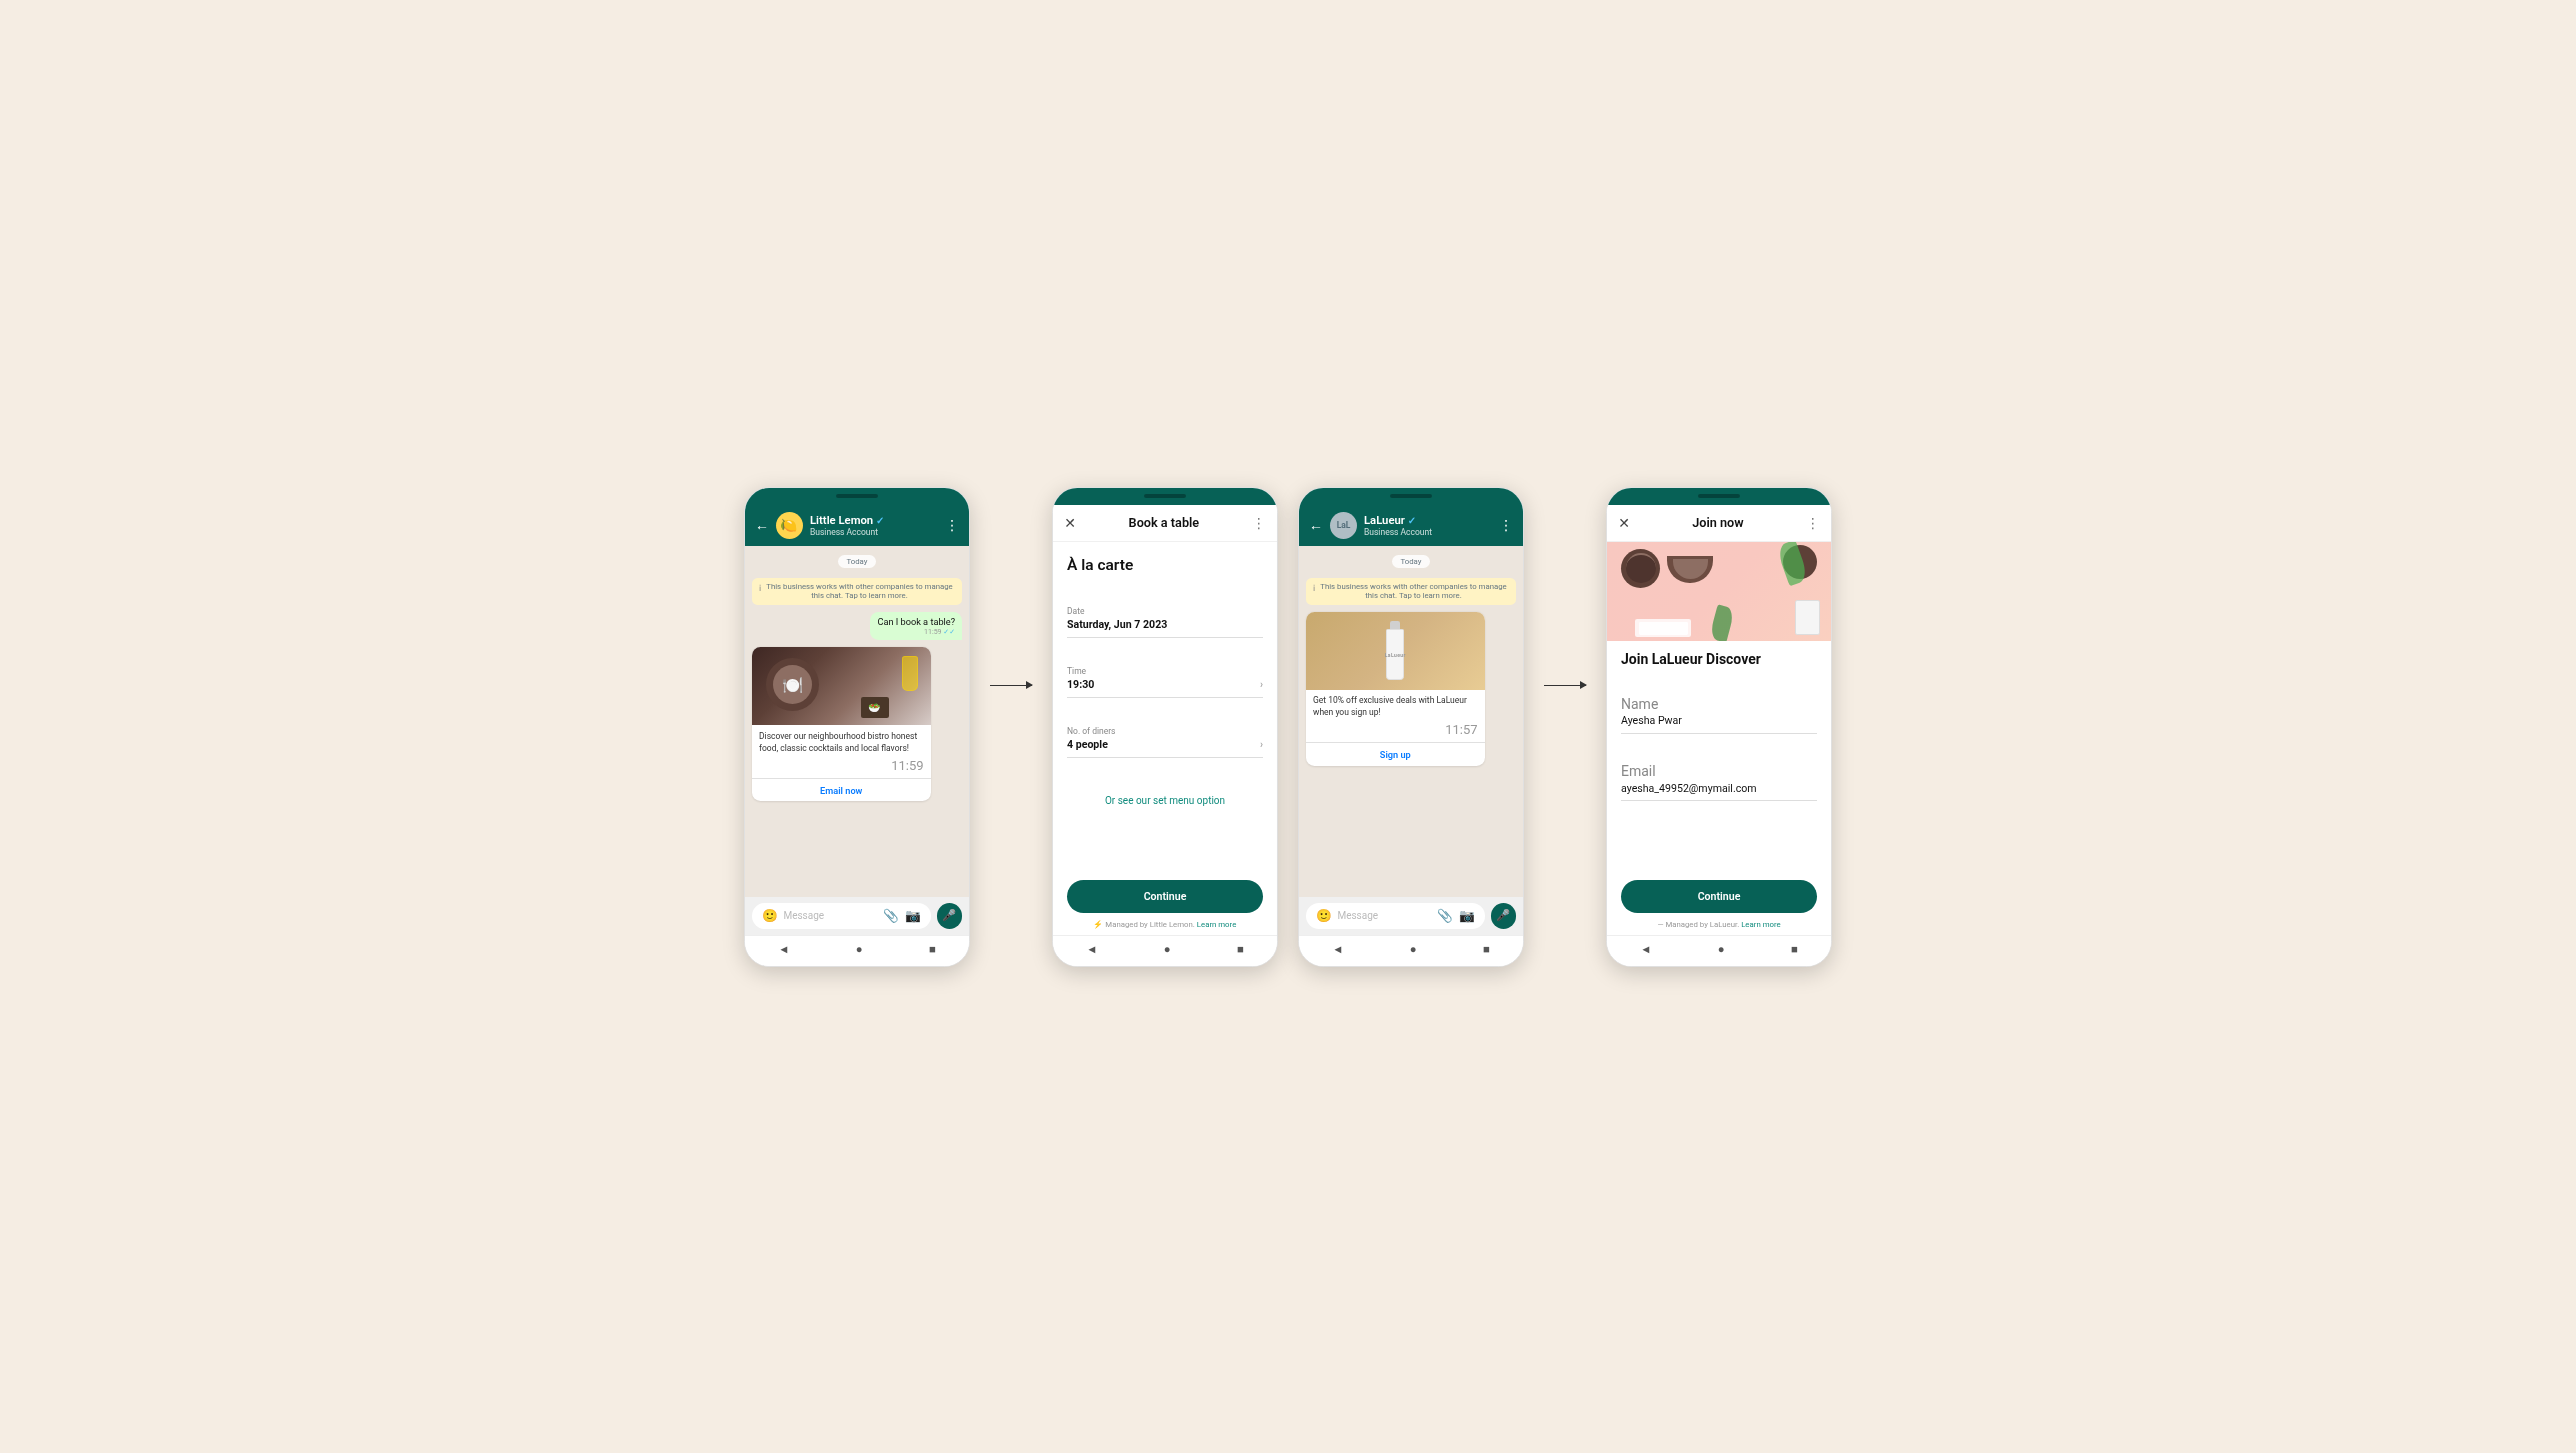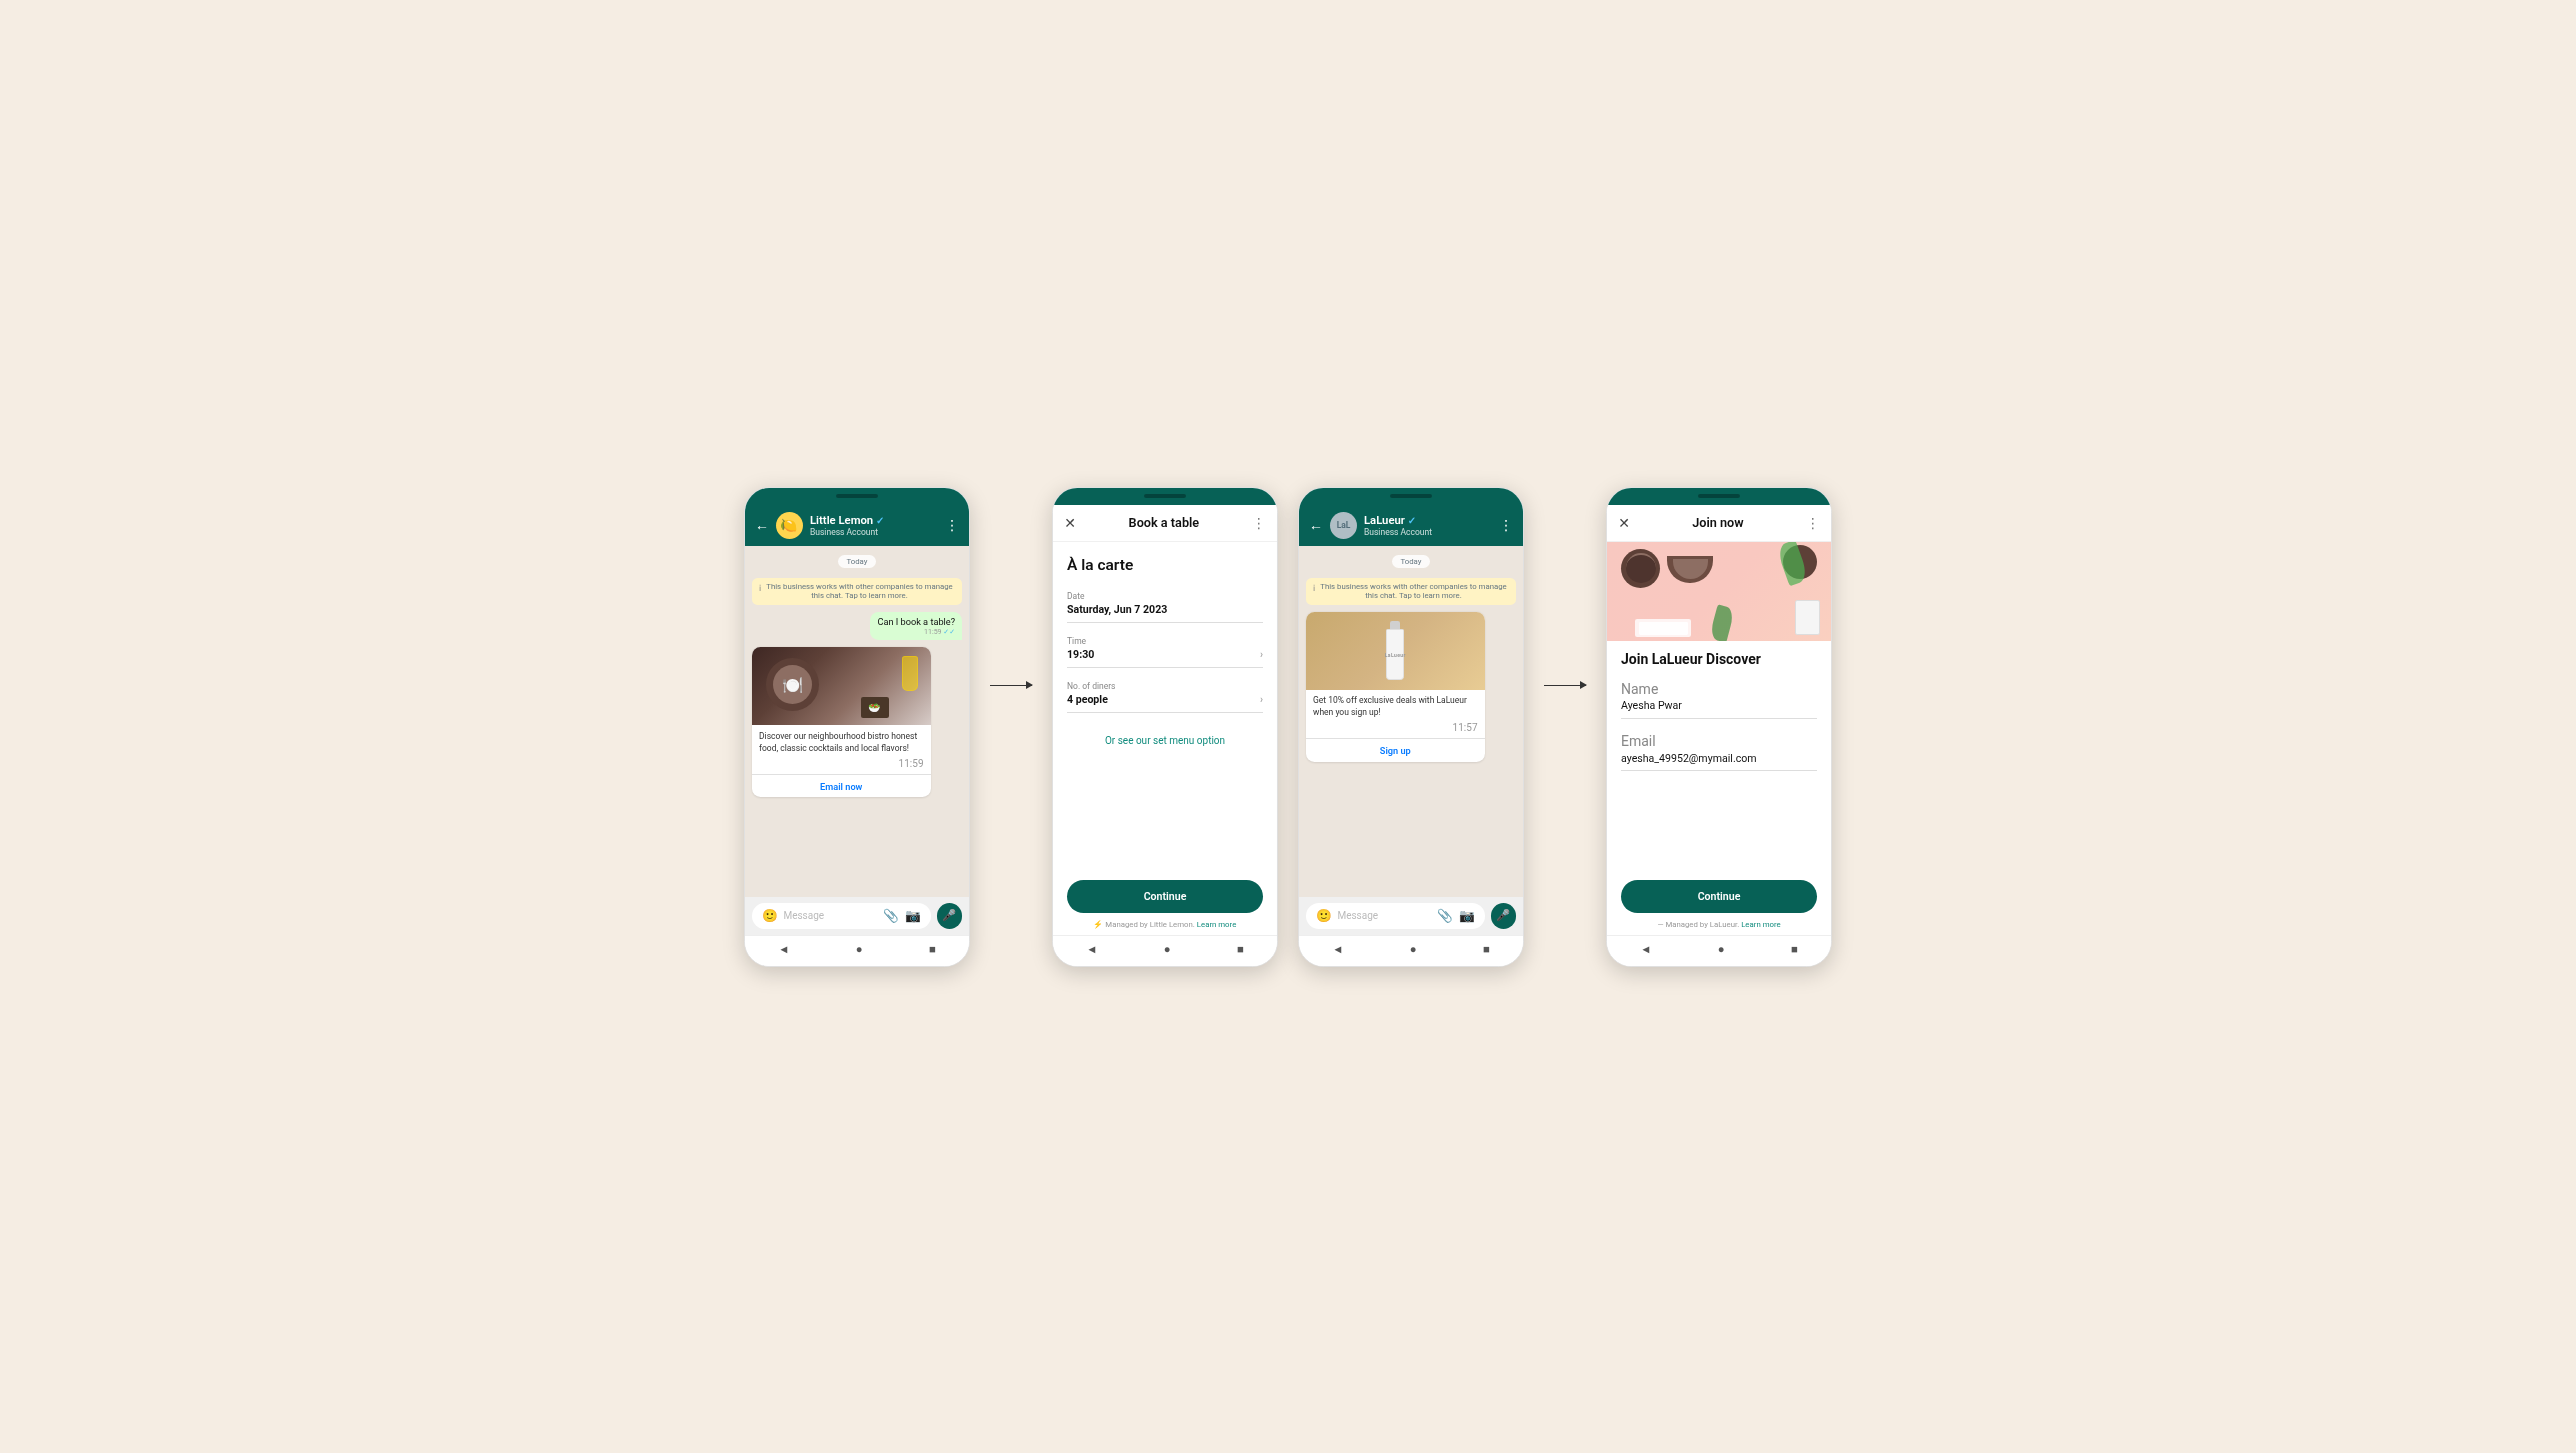--- a/index.html
+++ b/index.html
@@ -175,21 +175,21 @@
     }
     .card-content {
       padding: 5.6px 7px;
     }
     .card-text {
       font-size: 8.5px;
       color: #333;
       line-height: 1.4;
     }
     .card-time {
-      font-size: 10px;
+      font-size: 13px;
       color: #999;
       text-align: right;
       margin-top: 2.8px;
     }
     .card-btn {
       border-top: 0.7px solid #e0e0e0;
       padding: 5.6px;
       text-align: center;
       color: #0a7cff;
       font-size: 9.2px;
@@ -248,21 +248,21 @@
       border-bottom: 0.7px solid #f0f0f0;
     }
     .form-close { font-size: 14px; color: #444; cursor: pointer; }
     .form-title { font-size: 12.7px; font-weight: 600; color: #111; }
     .form-menu { font-size: 14px; color: #777; }
     .form-body {
       flex: 1;
       padding: 14px 14px;
       display: flex;
       flex-direction: column;
-      gap: 0;
+      gap: 15px;
       overflow-y: auto;
     }
     .form-section-title {
       font-size: 15.5px;
       font-weight: 600;
       color: #111;
       margin-bottom: 17px;
     }
     .form-field {
       margin-bottom: 12.7px;

